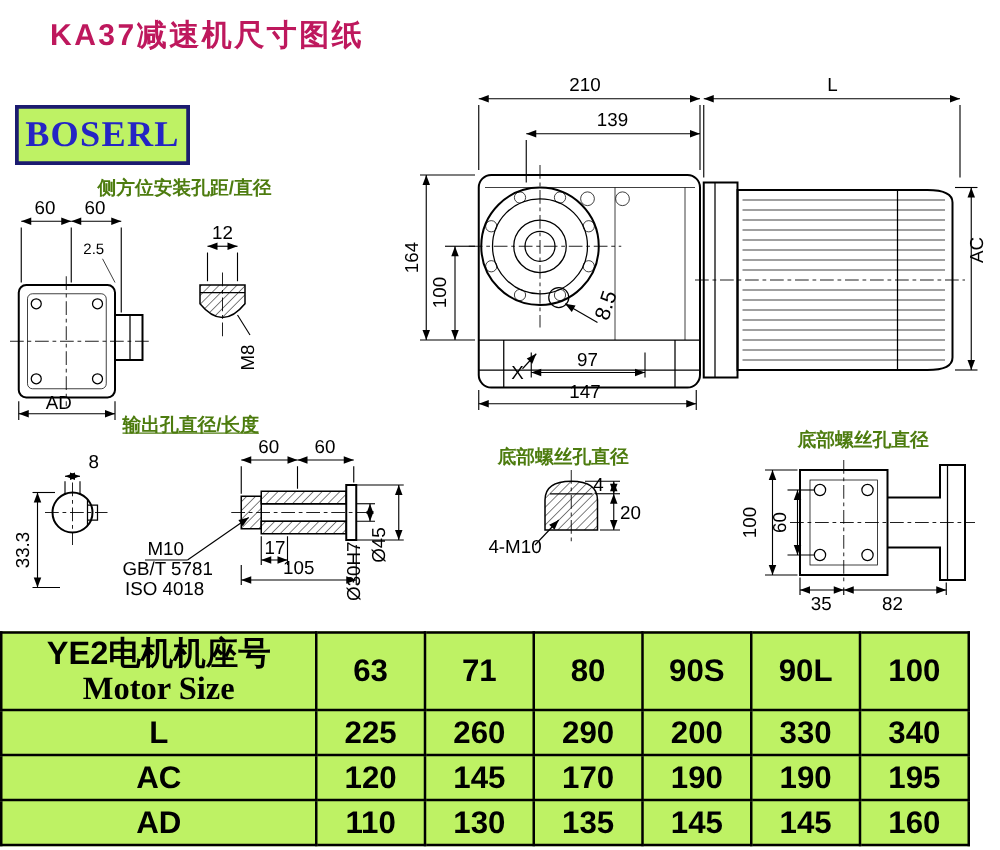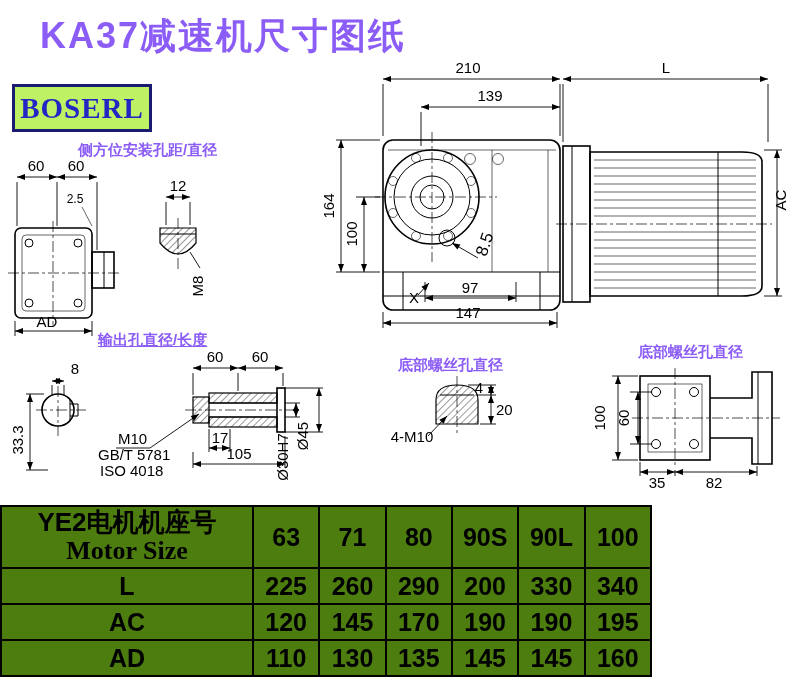--- a/index.html
+++ b/index.html
@@ -1,38 +1,38 @@
 <!DOCTYPE html>
 <html><head>
 <meta charset="utf-8">
 <style>
   html,body{margin:0;padding:0}
   body{width:800px;height:680px;background:#ffffff;position:relative;overflow:hidden;
        font-family:"Liberation Sans",sans-serif;}
   .page{position:absolute;inset:0}
-  .title{position:absolute;left:40px;top:12px;margin:0;font-size:36px;font-weight:bold;
-         color:#8b5cf6;letter-spacing:2px;font-family:"Liberation Sans",sans-serif;}
+  .title{position:absolute;left:40px;top:12px;margin:0;font-size:24px;font-weight:bold;
+         color:#be185d;letter-spacing:2px;font-family:"Liberation Sans",sans-serif;}
   .logo{position:absolute;left:12px;top:84px;width:134px;height:42px;border:3px solid #1b1b70;
         display:flex;align-items:center;justify-content:center;background:#bef264}
   .logo span{font-family:"Liberation Serif",serif;font-weight:bold;font-size:29px;color:#2525c4;letter-spacing:1px}
-  .red-label{position:absolute;color:#8b5cf6;font-weight:bold;font-size:15px;white-space:nowrap}
+  .red-label{position:absolute;color:#4d7c0f;font-weight:bold;font-size:15px;white-space:nowrap}
   .red-label.u{text-decoration:underline}
   svg.drawing{position:absolute;left:0;top:0}
   .ol{fill:none;stroke:#000;stroke-width:1.6}
   .ol2{fill:none;stroke:#000;stroke-width:1}
   .thin{fill:none;stroke:#000;stroke-width:0.6}
   .cl{fill:none;stroke:#000;stroke-width:0.7;stroke-dasharray:11 3 3 3}
   .dim{fill:none;stroke:#000;stroke-width:0.9}
   .dl{fill:none;stroke:#000;stroke-width:0.9}
   .hatched{fill:url(#hatch);stroke:#000;stroke-width:1.2}
   .dt{font-family:"Liberation Sans",sans-serif;font-size:15px;fill:#000;text-anchor:middle}
   .dts{font-size:12px}
   .ts{text-anchor:start}
-  table.size{position:absolute;left:0;top:505px;width:652px;border-collapse:collapse;
-             table-layout:fixed;background:#4d7c0f}
+  table.size{position:absolute;left:0;top:505px;width:776px;border-collapse:collapse;
+             table-layout:fixed;background:#bef264}
   table.size td{border:2px solid #000;text-align:center;vertical-align:middle;padding:0;
                 font-weight:bold;font-size:25px;color:#000;font-family:"Liberation Sans",sans-serif;}
   tr.hdr{height:62px}
   tr.row{height:36px}
   .h1{font-size:26px;font-weight:bold;line-height:1.1}
   .h2{font-size:26px;font-weight:bold;font-family:Liberation Serif, serif;line-height:1.1}
 </style>
 </head>
 <body>
 

